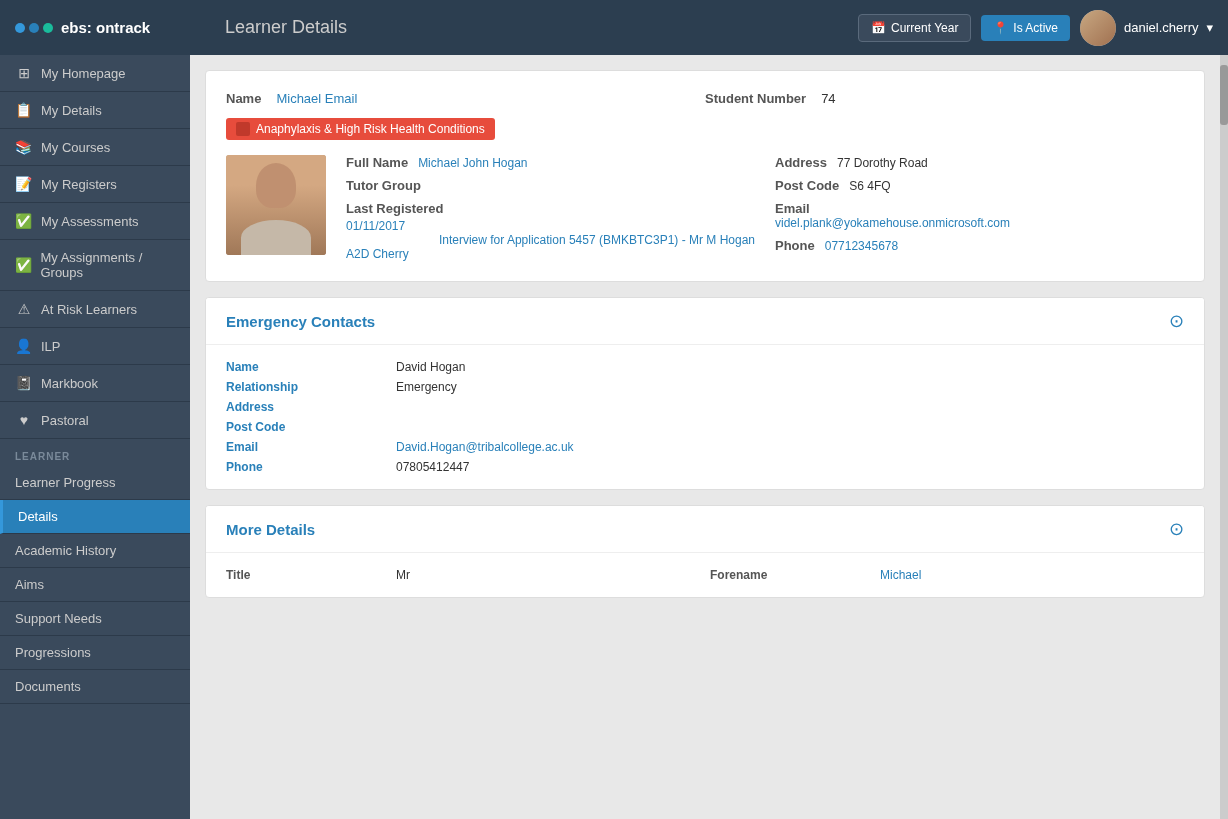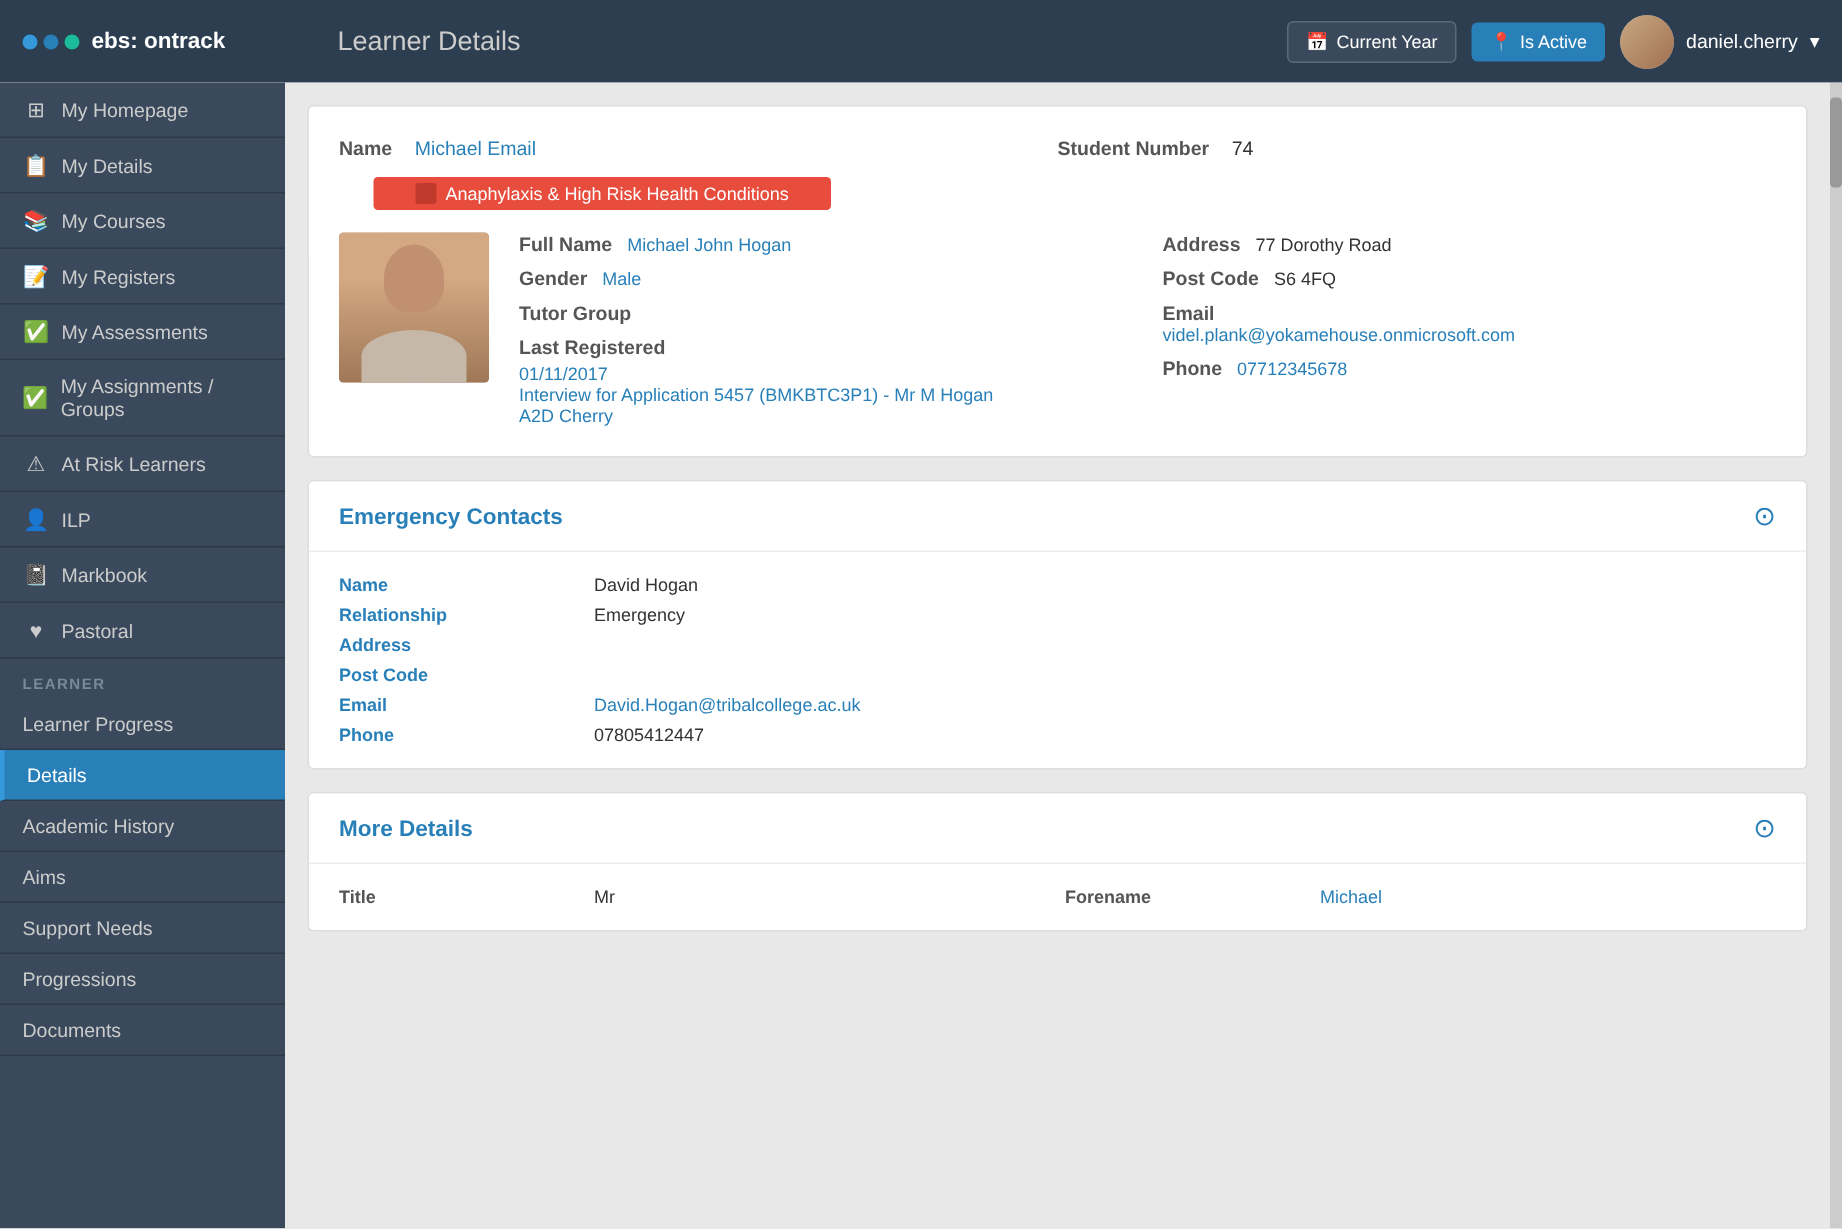--- a/index.html
+++ b/index.html
@@ -144,26 +144,25 @@
     .field-label { color: #555; font-weight: bold; font-size: 13px; }
     .field-value { color: #2980b9; font-size: 13px; }
     .field-value-dark { color: #333; font-size: 13px; }
 
     .alert-badge {
       display: flex;
       align-items: center;
       gap: 6px;
       background: #e74c3c;
       color: white;
-      padding: 4px 28px;
+      padding: 4px 10px;
       border-radius: 3px;
       font-size: 12px;
       width: fit-content;
       margin-bottom: 15px;
-      margin-left: 23px;
     }
 
     .learner-main-grid {
       display: flex;
       gap: 20px;
     }
     .learner-photo {
       width: 100px;
       height: 100px;
       background: linear-gradient(135deg, #c8b090, #9a7060);
@@ -372,33 +371,29 @@
             <div class="learner-photo-inner"></div>
           </div>
 
           <div style="flex:1; display:grid; grid-template-columns: 1fr 1fr; gap:8px 20px; align-items:start;">
 
             <div>
               <div style="display:flex; gap:10px; align-items:baseline; margin-bottom:8px;">
                 <span class="field-label">Full Name</span>
                 <span class="field-value" style="font-size:12px;">Michael John Hogan</span>
               </div>
-              <div style="display:flex; gap:10px; align-items:baseline; margin-bottom:8px;">
-                <span class="field-label">Gender</span>
-                <span class="field-value" style="font-size:12px;">Male</span>
-              </div>
               <div style="margin-bottom:8px;">
                 <span class="field-label">Tutor Group</span>
               </div>
               <div class="last-registered-block">
                 <div style="display:flex; gap:10px; align-items:baseline; margin-bottom:3px;">
                   <span class="field-label">Last Registered</span>
                 </div>
                 <div style="color:#2980b9; font-size:12px;">01/11/2017</div>
-                <div style="color:#2980b9; font-size:12px;">Interview for Application 5457 (BMKBTC3P1) - Mr M Hogan</div>
+                <div style="color:#2980b9; font-size:12px;text-align:right;">Interview for Application 5457 (BMKBTC3P1) - Mr M Hogan</div>
                 <div style="color:#2980b9; font-size:12px;">A2D Cherry</div>
               </div>
             </div>
 
             <div>
               <div style="display:flex; gap:10px; align-items:baseline; margin-bottom:8px;">
                 <span class="field-label">Address</span>
                 <span class="field-value-dark" style="font-size:12px;">77 Dorothy Road</span>
               </div>
               <div style="display:flex; gap:10px; align-items:baseline; margin-bottom:8px;">

